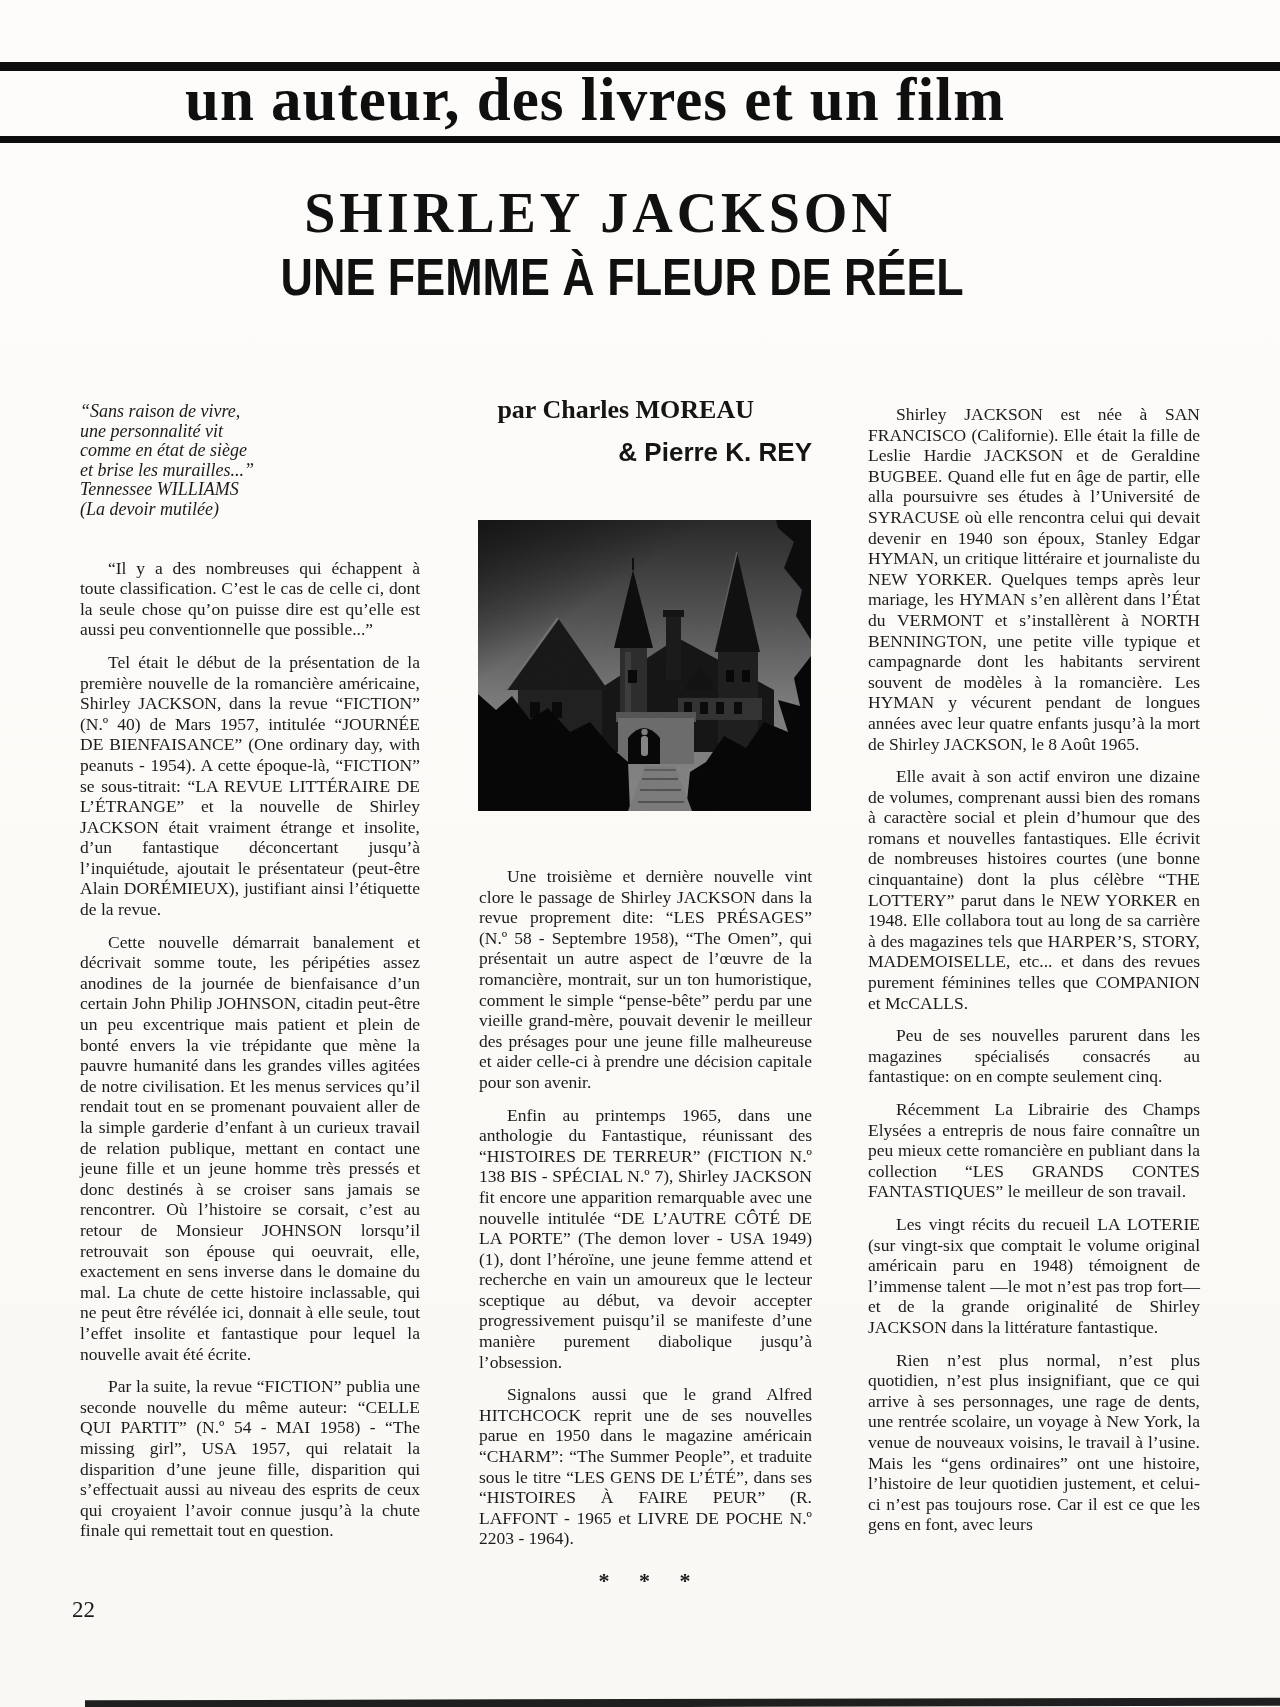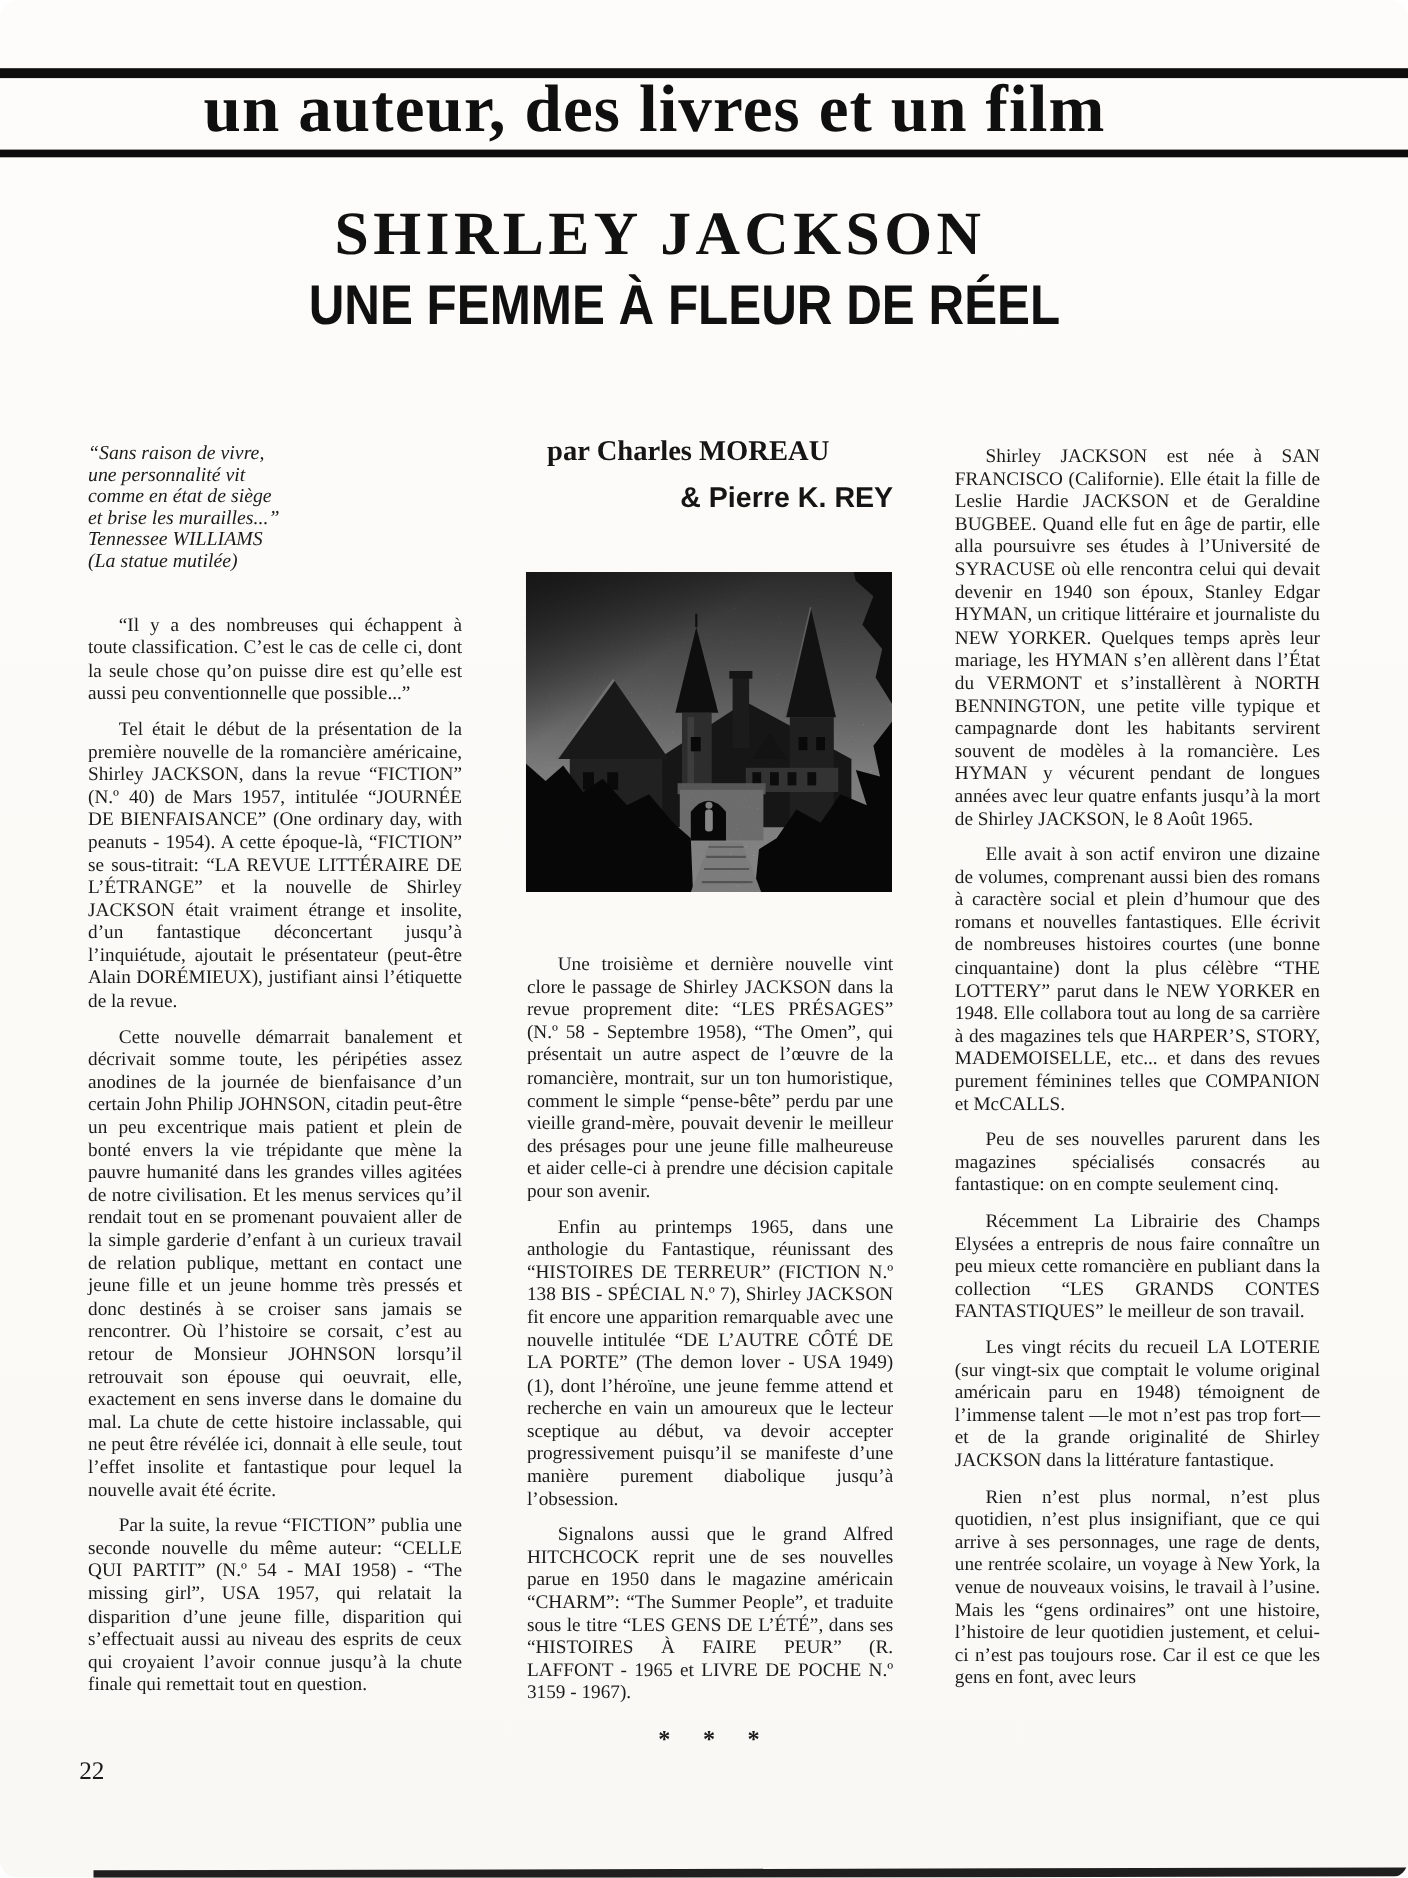--- a/index.html
+++ b/index.html
@@ -5,21 +5,20 @@
   html, body { margin: 0; padding: 0; }
   body { width: 1280px; }
   .page {
     position: relative;
     width: 1280px;
     height: 1707px;
     background: linear-gradient(180deg, #fdfcfa 0%, #faf8f4 100%);
     overflow: hidden;
     color: #1b1b1b;
     font-family: "Liberation Serif", "DejaVu Serif", serif;
-    border-radius: 16px;
   }
   .rule {
     position: absolute;
     background: #0d0d0d;
   }
   .rule-top    { left: 0; top: 62px;  width: 1280px; height: 9px; }
   .rule-banner { left: 0; top: 136px; width: 1280px; height: 7px; }
   .rule-bottom { left: 85px; top: 1699px; width: 1195px; height: 8px; background:#1f1f1f; transform: rotate(-0.12deg); }
 
   .banner {
@@ -139,21 +138,21 @@
   <h1 class="title-main">SHIRLEY JACKSON</h1>
   <h2 class="title-sub"><span class="condense">UNE FEMME À FLEUR DE RÉEL</span></h2>
 
   <div class="col col-left">
     <div class="epigraph">
       <div>“Sans raison de vivre,</div>
       <div>une personnalité vit</div>
       <div>comme en état de siège</div>
       <div>et brise les murailles...”</div>
       <div>Tennessee WILLIAMS</div>
-      <div>(La statue mutilée)</div>
+      <div>(La devoir mutilée)</div>
     </div>
     <p>“Il y a des nombreuses qui échappent à toute classification. C’est le cas de celle ci, dont la seule chose qu’on puisse dire est qu’elle est aussi peu conventionnelle que possible...”</p>
     <p>Tel était le début de la présentation de la première nouvelle de la romancière américaine, Shirley JACKSON, dans la revue “FICTION” (N.º 40) de Mars 1957, intitulée “JOURNÉE DE BIENFAISANCE” (One ordinary day, with peanuts - 1954). A cette époque-là, “FICTION” se sous-titrait: “LA REVUE LITTÉRAIRE DE L’ÉTRANGE” et la nouvelle de Shirley JACKSON était vraiment étrange et insolite, d’un fantastique déconcertant jusqu’à l’inquiétude, ajoutait le présentateur (peut-être Alain DORÉMIEUX), justifiant ainsi l’étiquette de la revue.</p>
     <p>Cette nouvelle démarrait banalement et décrivait somme toute, les péripéties assez anodines de la journée de bienfaisance d’un certain John Philip JOHNSON, citadin peut-être un peu excentrique mais patient et plein de bonté envers la vie trépidante que mène la pauvre humanité dans les grandes villes agitées de notre civilisation. Et les menus services qu’il rendait tout en se promenant pouvaient aller de la simple garderie d’enfant à un curieux travail de relation publique, mettant en contact une jeune fille et un jeune homme très pressés et donc destinés à se croiser sans jamais se rencontrer. Où l’histoire se corsait, c’est au retour de Monsieur JOHNSON lorsqu’il retrouvait son épouse qui oeuvrait, elle, exactement en sens inverse dans le domaine du mal. La chute de cette histoire inclassable, qui ne peut être révélée ici, donnait à elle seule, tout l’effet insolite et fantastique pour lequel la nouvelle avait été écrite.</p>
     <p>Par la suite, la revue “FICTION” publia une seconde nouvelle du même auteur: “CELLE QUI PARTIT” (N.º 54 - MAI 1958) - “The missing girl”, USA 1957, qui relatait la disparition d’une jeune fille, disparition qui s’effectuait aussi au niveau des esprits de ceux qui croyaient l’avoir connue jusqu’à la chute finale qui remettait tout en question.</p>
   </div>
 
   <div class="byline">
     <div class="byline-1">par Charles MOREAU</div>
     <div class="byline-2">&amp; Pierre K. REY</div>
@@ -231,21 +230,21 @@
       <line x1="164" y1="259" x2="200" y2="259" stroke="#8a8a8a" stroke-width="2"></line>
       <line x1="166" y1="250" x2="198" y2="250" stroke="#8a8a8a" stroke-width="1.5"></line>
 
       <rect x="0" y="0" width="333" height="291" filter="url(#grain)" opacity="0.4"></rect>
     </svg>
   </div>
 
   <div class="col col-middle">
     <p>Une troisième et dernière nouvelle vint clore le passage de Shirley JACKSON dans la revue proprement dite: “LES PRÉSAGES” (N.º 58 - Septembre 1958), “The Omen”, qui présentait un autre aspect de l’œuvre de la romancière, montrait, sur un ton humoristique, comment le simple “pense-bête” perdu par une vieille grand-mère, pouvait devenir le meilleur des présages pour une jeune fille malheureuse et aider celle-ci à prendre une décision capitale pour son avenir.</p>
     <p>Enfin au printemps 1965, dans une anthologie du Fantastique, réunissant des “HISTOIRES DE TERREUR” (FICTION N.º 138 BIS - SPÉCIAL N.º 7), Shirley JACKSON fit encore une apparition remarquable avec une nouvelle intitulée “DE L’AUTRE CÔTÉ DE LA PORTE” (The demon lover - USA 1949) (1), dont l’héroïne, une jeune femme attend et recherche en vain un amoureux que le lecteur sceptique au début, va devoir accepter progressivement puisqu’il se manifeste d’une manière purement diabolique jusqu’à l’obsession.</p>
-    <p>Signalons aussi que le grand Alfred HITCHCOCK reprit une de ses nouvelles parue en 1950 dans le magazine américain “CHARM”: “The Summer People”, et traduite sous le titre “LES GENS DE L’ÉTÉ”, dans ses “HISTOIRES À FAIRE PEUR” (R. LAFFONT - 1965 et LIVRE DE POCHE N.º 3159 - 1967).</p>
+    <p>Signalons aussi que le grand Alfred HITCHCOCK reprit une de ses nouvelles parue en 1950 dans le magazine américain “CHARM”: “The Summer People”, et traduite sous le titre “LES GENS DE L’ÉTÉ”, dans ses “HISTOIRES À FAIRE PEUR” (R. LAFFONT - 1965 et LIVRE DE POCHE N.º 2203 - 1964).</p>
     <div class="separator">* * *</div>
   </div>
 
   <div class="col col-right">
     <p>Shirley JACKSON est née à SAN FRANCISCO (Californie). Elle était la fille de Leslie Hardie JACKSON et de Geraldine BUGBEE. Quand elle fut en âge de partir, elle alla poursuivre ses études à l’Université de SYRACUSE où elle rencontra celui qui devait devenir en 1940 son époux, Stanley Edgar HYMAN, un critique littéraire et journaliste du NEW YORKER. Quelques temps après leur mariage, les HYMAN s’en allèrent dans l’État du VERMONT et s’installèrent à NORTH BENNINGTON, une petite ville typique et campagnarde dont les habitants servirent souvent de modèles à la romancière. Les HYMAN y vécurent pendant de longues années avec leur quatre enfants jusqu’à la mort de Shirley JACKSON, le 8 Août 1965.</p>
     <p>Elle avait à son actif environ une dizaine de volumes, comprenant aussi bien des romans à caractère social et plein d’humour que des romans et nouvelles fantastiques. Elle écrivit de nombreuses histoires courtes (une bonne cinquantaine) dont la plus célèbre “THE LOTTERY” parut dans le NEW YORKER en 1948. Elle collabora tout au long de sa carrière à des magazines tels que HARPER’S, STORY, MADEMOISELLE, etc... et dans des revues purement féminines telles que COMPANION et McCALLS.</p>
     <p>Peu de ses nouvelles parurent dans les magazines spécialisés consacrés au fantastique: on en compte seulement cinq.</p>
     <p>Récemment La Librairie des Champs Elysées a entrepris de nous faire connaître un peu mieux cette romancière en publiant dans la collection “LES GRANDS CONTES FANTASTIQUES” le meilleur de son travail.</p>
     <p>Les vingt récits du recueil LA LOTERIE (sur vingt-six que comptait le volume original américain paru en 1948) témoignent de l’immense talent —le mot n’est pas trop fort— et de la grande originalité de Shirley JACKSON dans la littérature fantastique.</p>
     <p>Rien n’est plus normal, n’est plus quotidien, n’est plus insignifiant, que ce qui arrive à ses personnages, une rage de dents, une rentrée scolaire, un voyage à New York, la venue de nouveaux voisins, le travail à l’usine. Mais les “gens ordinaires” ont une histoire, l’histoire de leur quotidien justement, et celui-ci n’est pas toujours rose. Car il est ce que les gens en font, avec leurs</p>

